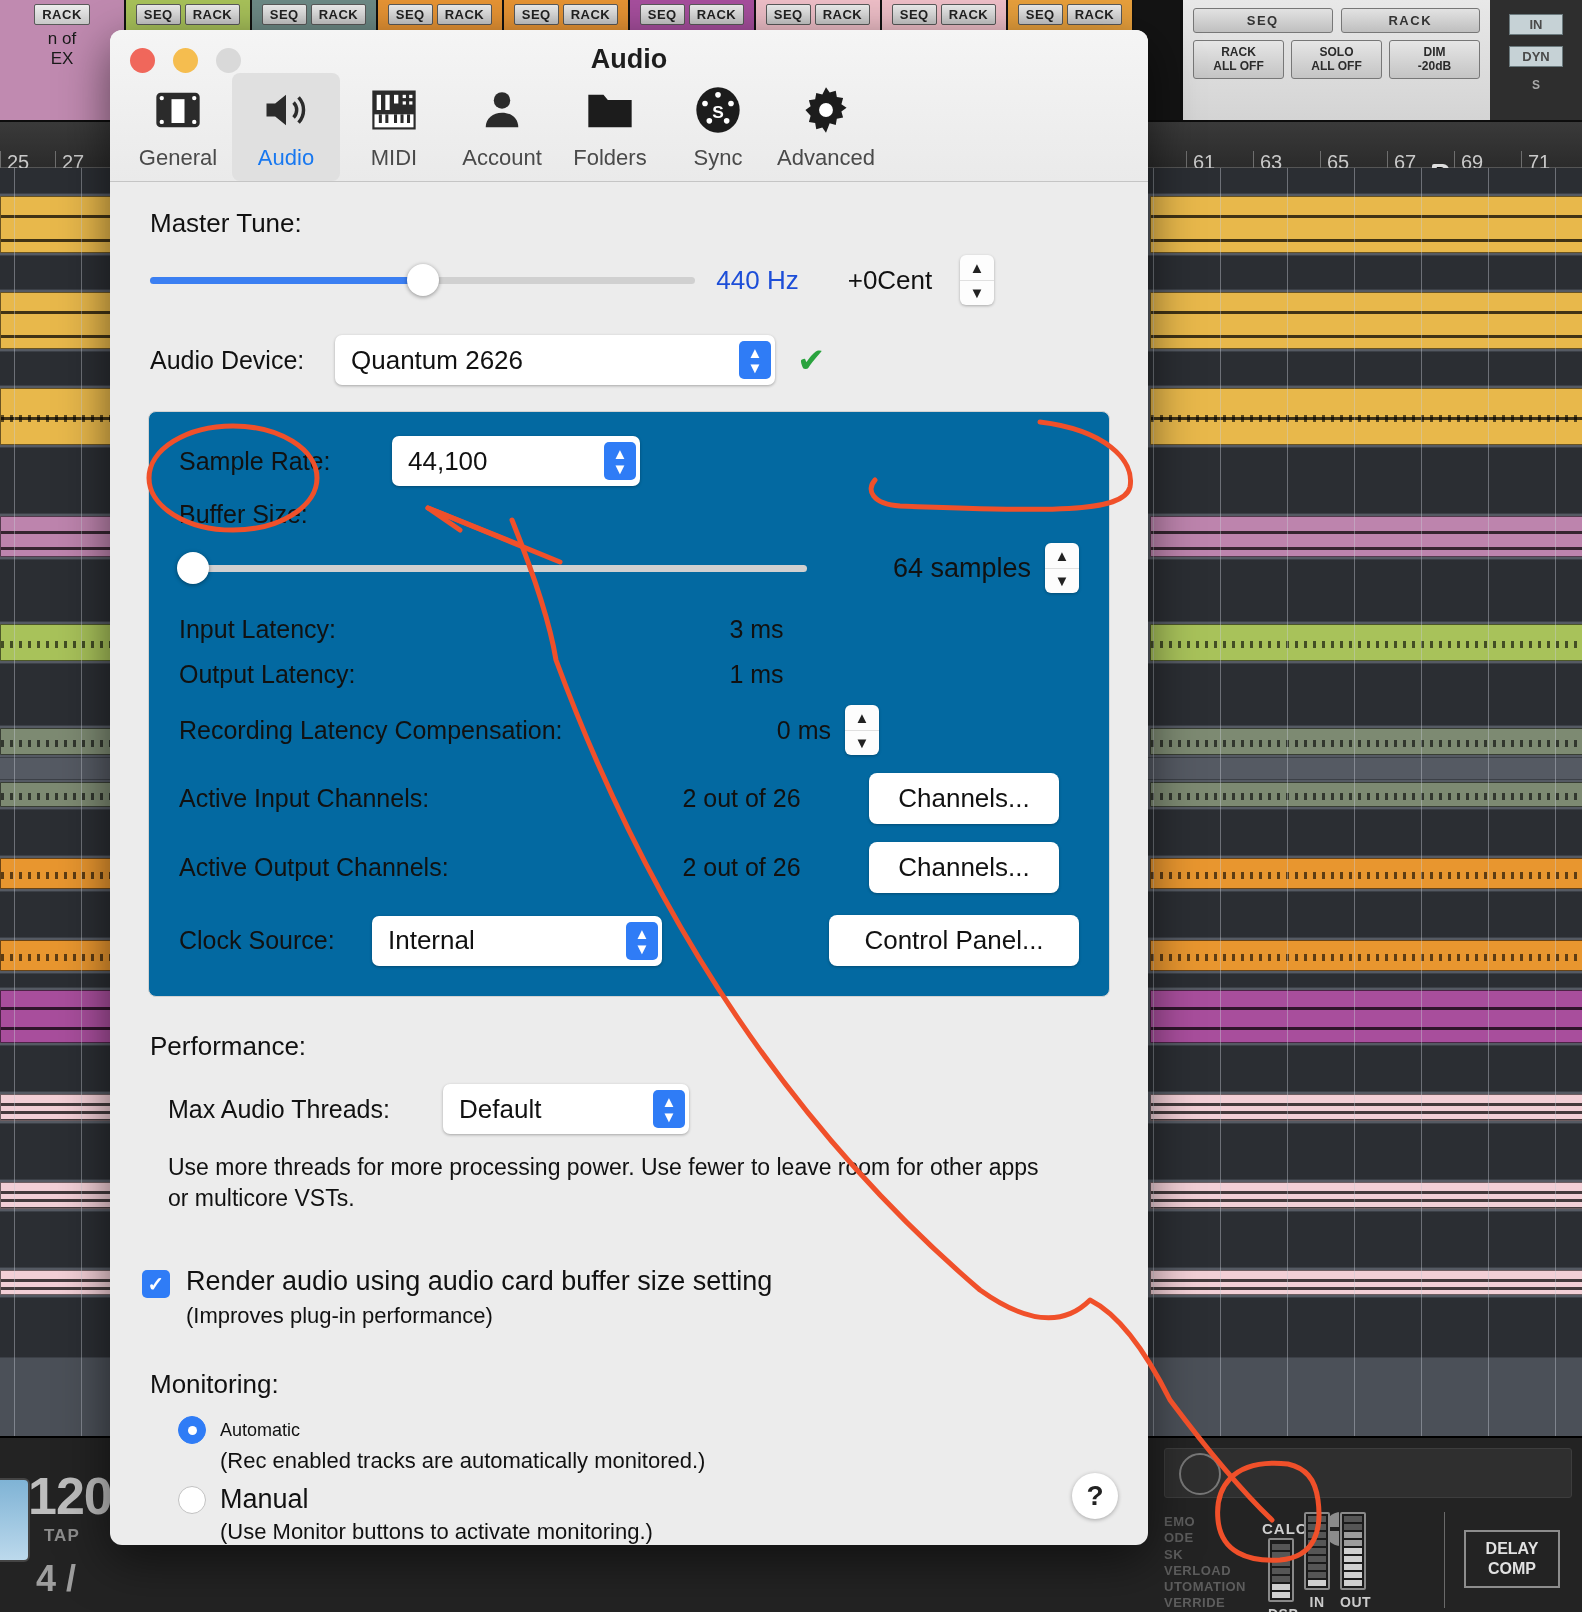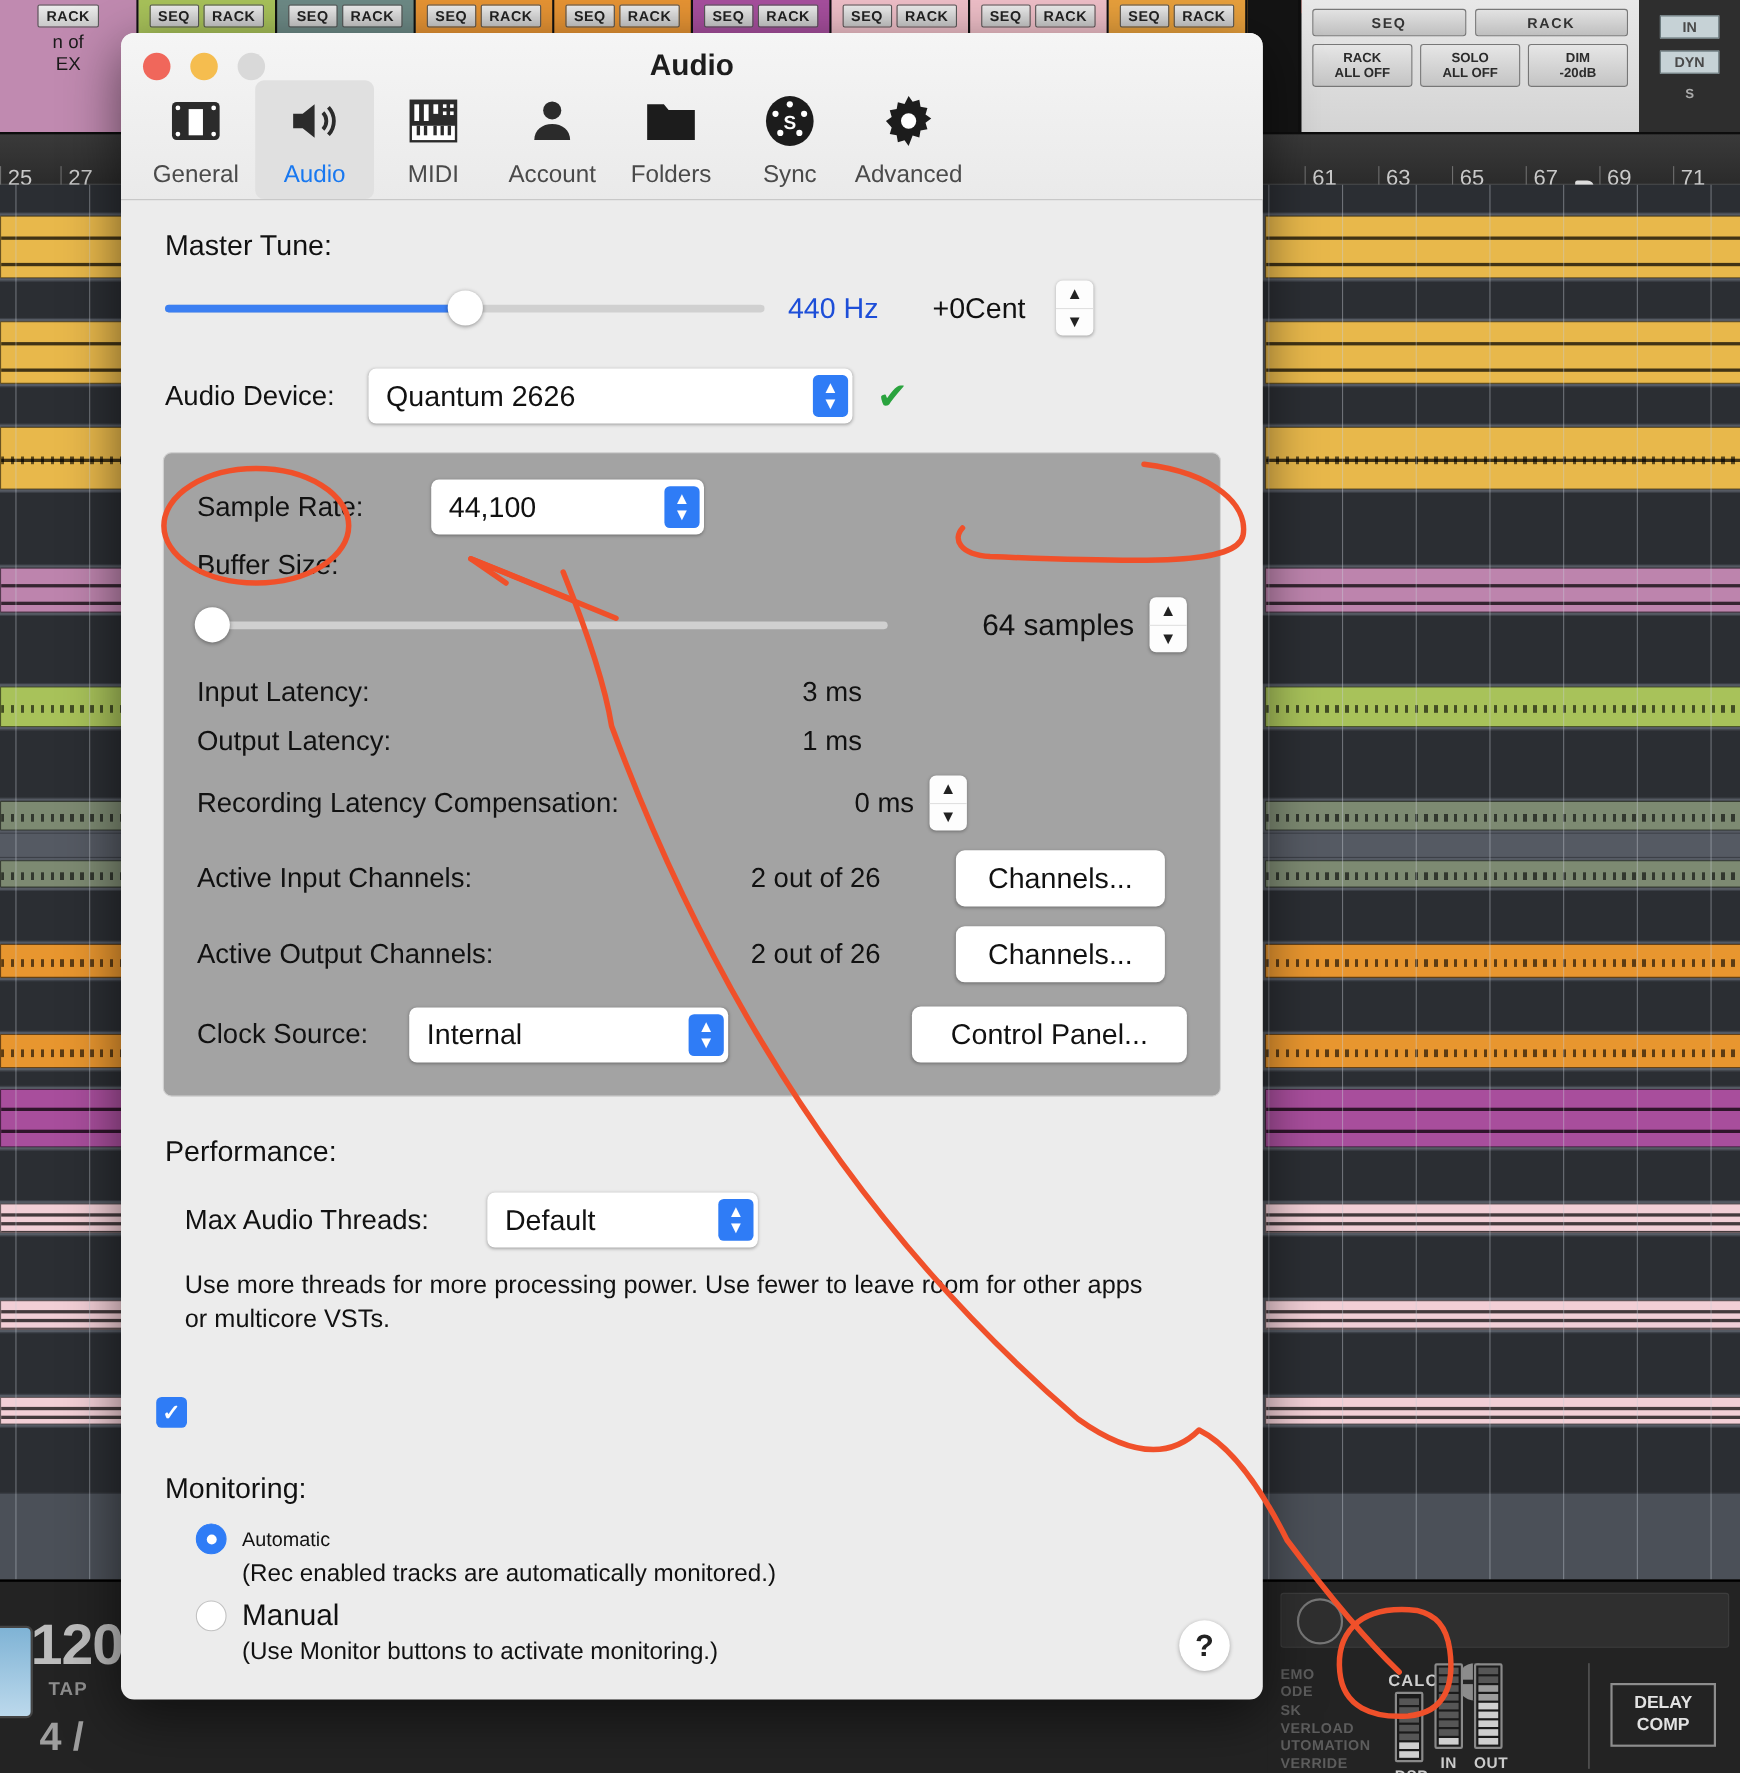--- a/index.html
+++ b/index.html
@@ -243,21 +243,21 @@
     box-shadow: 0 1px 3px rgba(0,0,0,.3); font-size: 26px; color: #111;
   }
   .popup-arrows {
     width: 32px; height: 38px; background: #2f7cf6; border-radius: 5px;
     color: #fff; font-size: 15px; line-height: 1;
     display: flex; flex-direction: column; align-items: center; justify-content: center;
     margin-left: 10px;
   }
 
   .groupbox {
-    margin: 0 38px; background: #a3a3a3; border: 1px solid #d2d2d2;
+    margin: 0 38px; background: #0369a1; border: 1px solid #d2d2d2;
     border-radius: 8px; padding: 24px 30px 30px;
   }
   .grow { display: flex; align-items: center; margin-bottom: 14px; }
 
   .btn {
     background: #fff; border-radius: 8px; padding: 10px 22px;
     font-size: 26px; color: #111; box-shadow: 0 1px 3px rgba(0,0,0,.28);
     text-align: center;
   }
 
@@ -869,20 +869,24 @@
               <span>▲</span>
               <span>▼</span>
             </span>
         </div>
       </div>
       <div style="font-size:23px; color:#111; margin-top:18px; padding-left:18px; line-height:1.35; max-width:910px;">Use more threads for more processing power. Use fewer to leave room for other apps or multicore VSTs.</div>
     </div>
 
     <div style="padding:52px 40px 0 32px; display:flex; align-items:flex-start; gap:16px;">
       <div class="cbox" style="margin-top:4px;">✓</div>
+      <div>
+        <div style="font-size:27px; color:#111;">Render audio using audio card buffer size setting</div>
+        <div class="sub" style="margin-top:6px;">(Improves plug-in performance)</div>
+      </div>
     </div>
 
     <div style="padding:40px 40px 0;">
       <div style="font-size:26px; color:#111;">Monitoring:</div>
       <div id="monList" style="padding-left:28px; margin-top:16px;">
           <div style="margin-bottom: 10px;">
             <div style="display: flex; align-items: center; gap: 14px;">
               <div class="radio sel"></div>
               <div style="font-size: 18px; color: rgb(17, 17, 17);">Automatic</div>
             </div>

